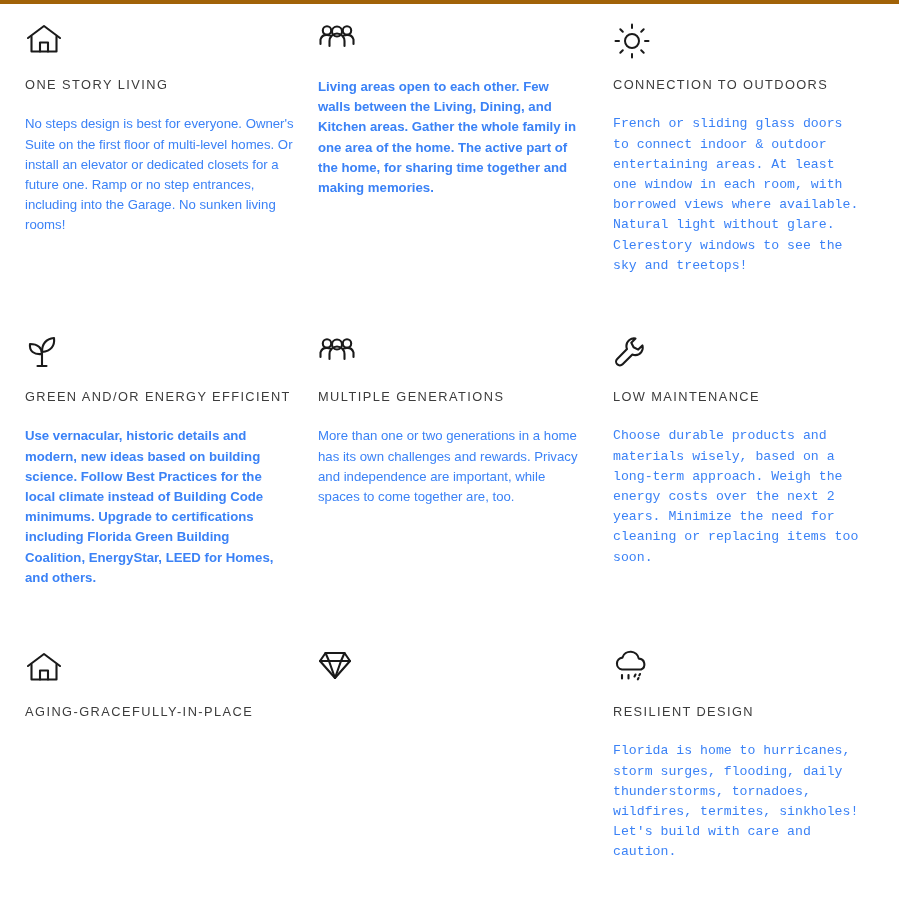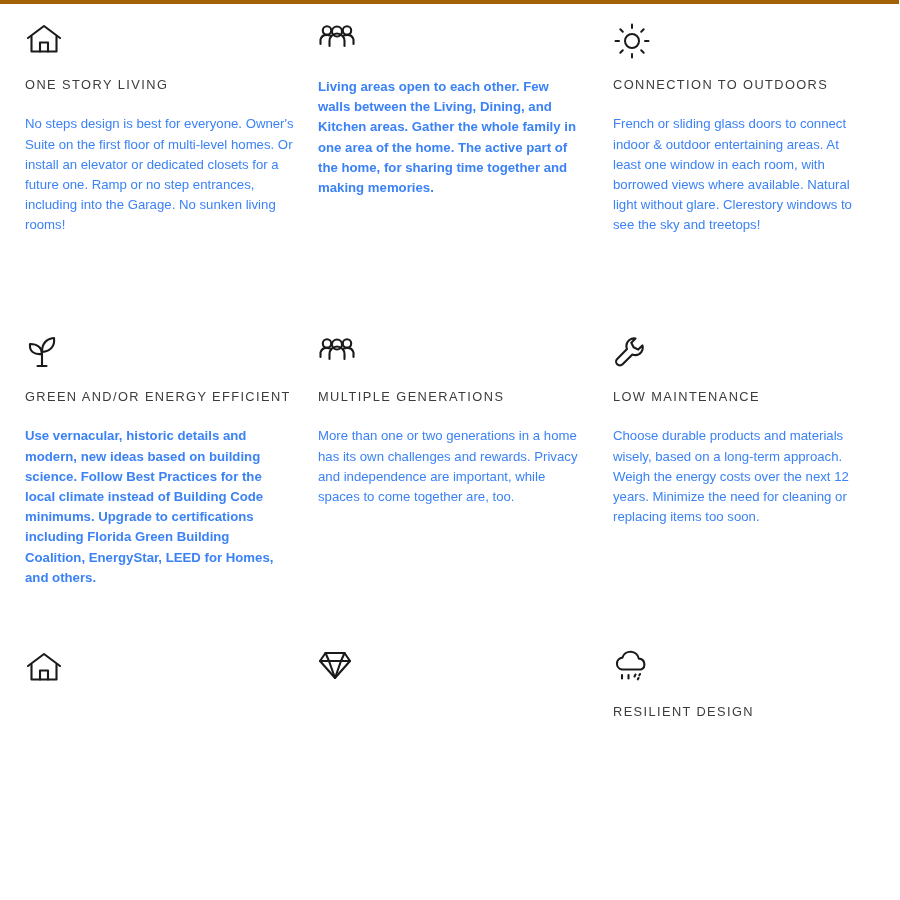--- a/index.html
+++ b/index.html
@@ -58,21 +58,21 @@
     white-space: nowrap;
   }
   .card-body {
     font-size: 13.2px;
     line-height: 20.2px;
     color: #3b82f6;
     margin: 0;
     max-width: 272px;
   }
   .col-2 .card-body { max-width: 258px; font-weight: bold; }
-  .col-3 .card-body { max-width: 252px; }
+  .col-3 .card-body { max-width: 252px; font-family: Liberation Mono, monospace; }
   .col-2 .card-title { letter-spacing: 1.4px; }
   .col-3 .card-title { letter-spacing: 1.4px; }
   .row-1 .card-icon { margin-bottom: 9px; }
 </style>
 </head>
 <body>
 
 <div class="page">
   <div class="grid">
 
@@ -148,31 +148,32 @@
       <p class="card-body">More than one or two generations in a home has its own challenges and rewards. Privacy and independence are important, while spaces to come together are, too.</p>
     </div>
 
     <div class="card row-2 col-3">
       <span class="card-icon">
         <svg width="34" height="34" viewBox="0 0 34 34" fill="none" stroke="#1a1a1a" stroke-width="2.1" stroke-linecap="round" stroke-linejoin="round">
           <path d="M22.5 3.5 L18.3 7.7 L20.6 12.3 L25.2 14.6 L29.4 10.4 C30.8 15.2 27.4 20.1 22.4 20.1 C21.3 20.1 20.3 19.9 19.4 19.5 L9.6 29.3 C8.1 30.8 5.7 30.8 4.2 29.3 C2.7 27.8 2.7 25.4 4.2 23.9 L14 14.1 C13.6 13.2 13.4 12.1 13.4 11 C13.4 6 18.3 2.6 22.5 3.5 Z"></path>
         </svg>
       </span>
       <h3 class="card-title">LOW MAINTENANCE</h3>
-      <p class="card-body">Choose durable products and materials wisely, based on a long-term approach. Weigh the energy costs over the next 12 years. Minimize the need for cleaning or replacing items too soon.</p>
+      <p class="card-body">Choose durable products and materials wisely, based on a long-term approach. Weigh the energy costs over the next 2 years. Minimize the need for cleaning or replacing items too soon.</p>
     </div>
 
     <div class="card row-3 col-1">
       <span class="card-icon">
         <svg width="38" height="34" viewBox="0 0 38 34" fill="none" stroke="#1a1a1a" stroke-width="2.1" stroke-linecap="round" stroke-linejoin="round">
           <path d="M3 16 L19 4 L35 16"></path>
           <path d="M6.5 14.5 V29.5 H31.5 V14.5"></path>
           <path d="M15 29.5 V20.5 H23 V29.5"></path>
         </svg>
       </span>
+      <h3 class="card-title">AGING-GRACEFULLY-IN-PLACE</h3>
     </div>
 
     <div class="card row-3 col-2">
       <span class="card-icon">
         <svg width="34" height="30" viewBox="0 0 34 30" fill="none" stroke="#1a1a1a" stroke-width="2.1" stroke-linecap="round" stroke-linejoin="round">
           <path d="M2 11 H32 L17 28 Z"></path>
           <path d="M2 11 L7.5 3 H26.5 L32 11"></path>
           <path d="M7.5 3 L11 11 L17 28"></path>
           <path d="M26.5 3 L23 11 L17 28"></path>
           <path d="M11 11 H23"></path>
@@ -185,16 +186,17 @@
         <svg width="38" height="34" viewBox="0 0 38 34" fill="none" stroke="#1a1a1a" stroke-width="2.1" stroke-linecap="round" stroke-linejoin="round">
           <path d="M9 19.5 a6 6 0 0 1 0.4-11.9 A8.5 8.5 0 0 1 25.8 8.6 a5.7 5.7 0 0 1 2.2 10.9 Z"></path>
           <path d="M9 25 V28.5"></path>
           <path d="M15.5 25 V28.5"></path>
           <path d="M22.5 24.5 L21.5 26.5"></path>
           <path d="M25.5 28 L24.8 29.4"></path>
           <path d="M27 24 L26.3 25.4"></path>
         </svg>
       </span>
       <h3 class="card-title">RESILIENT DESIGN</h3>
+      <p class="card-body">Florida is home to hurricanes, storm surges, flooding, daily thunderstorms, tornadoes, wildfires, termites, sinkholes! Let's build with care and caution.</p>
     </div>
 
   </div>
 </div>
 
 </body></html>

